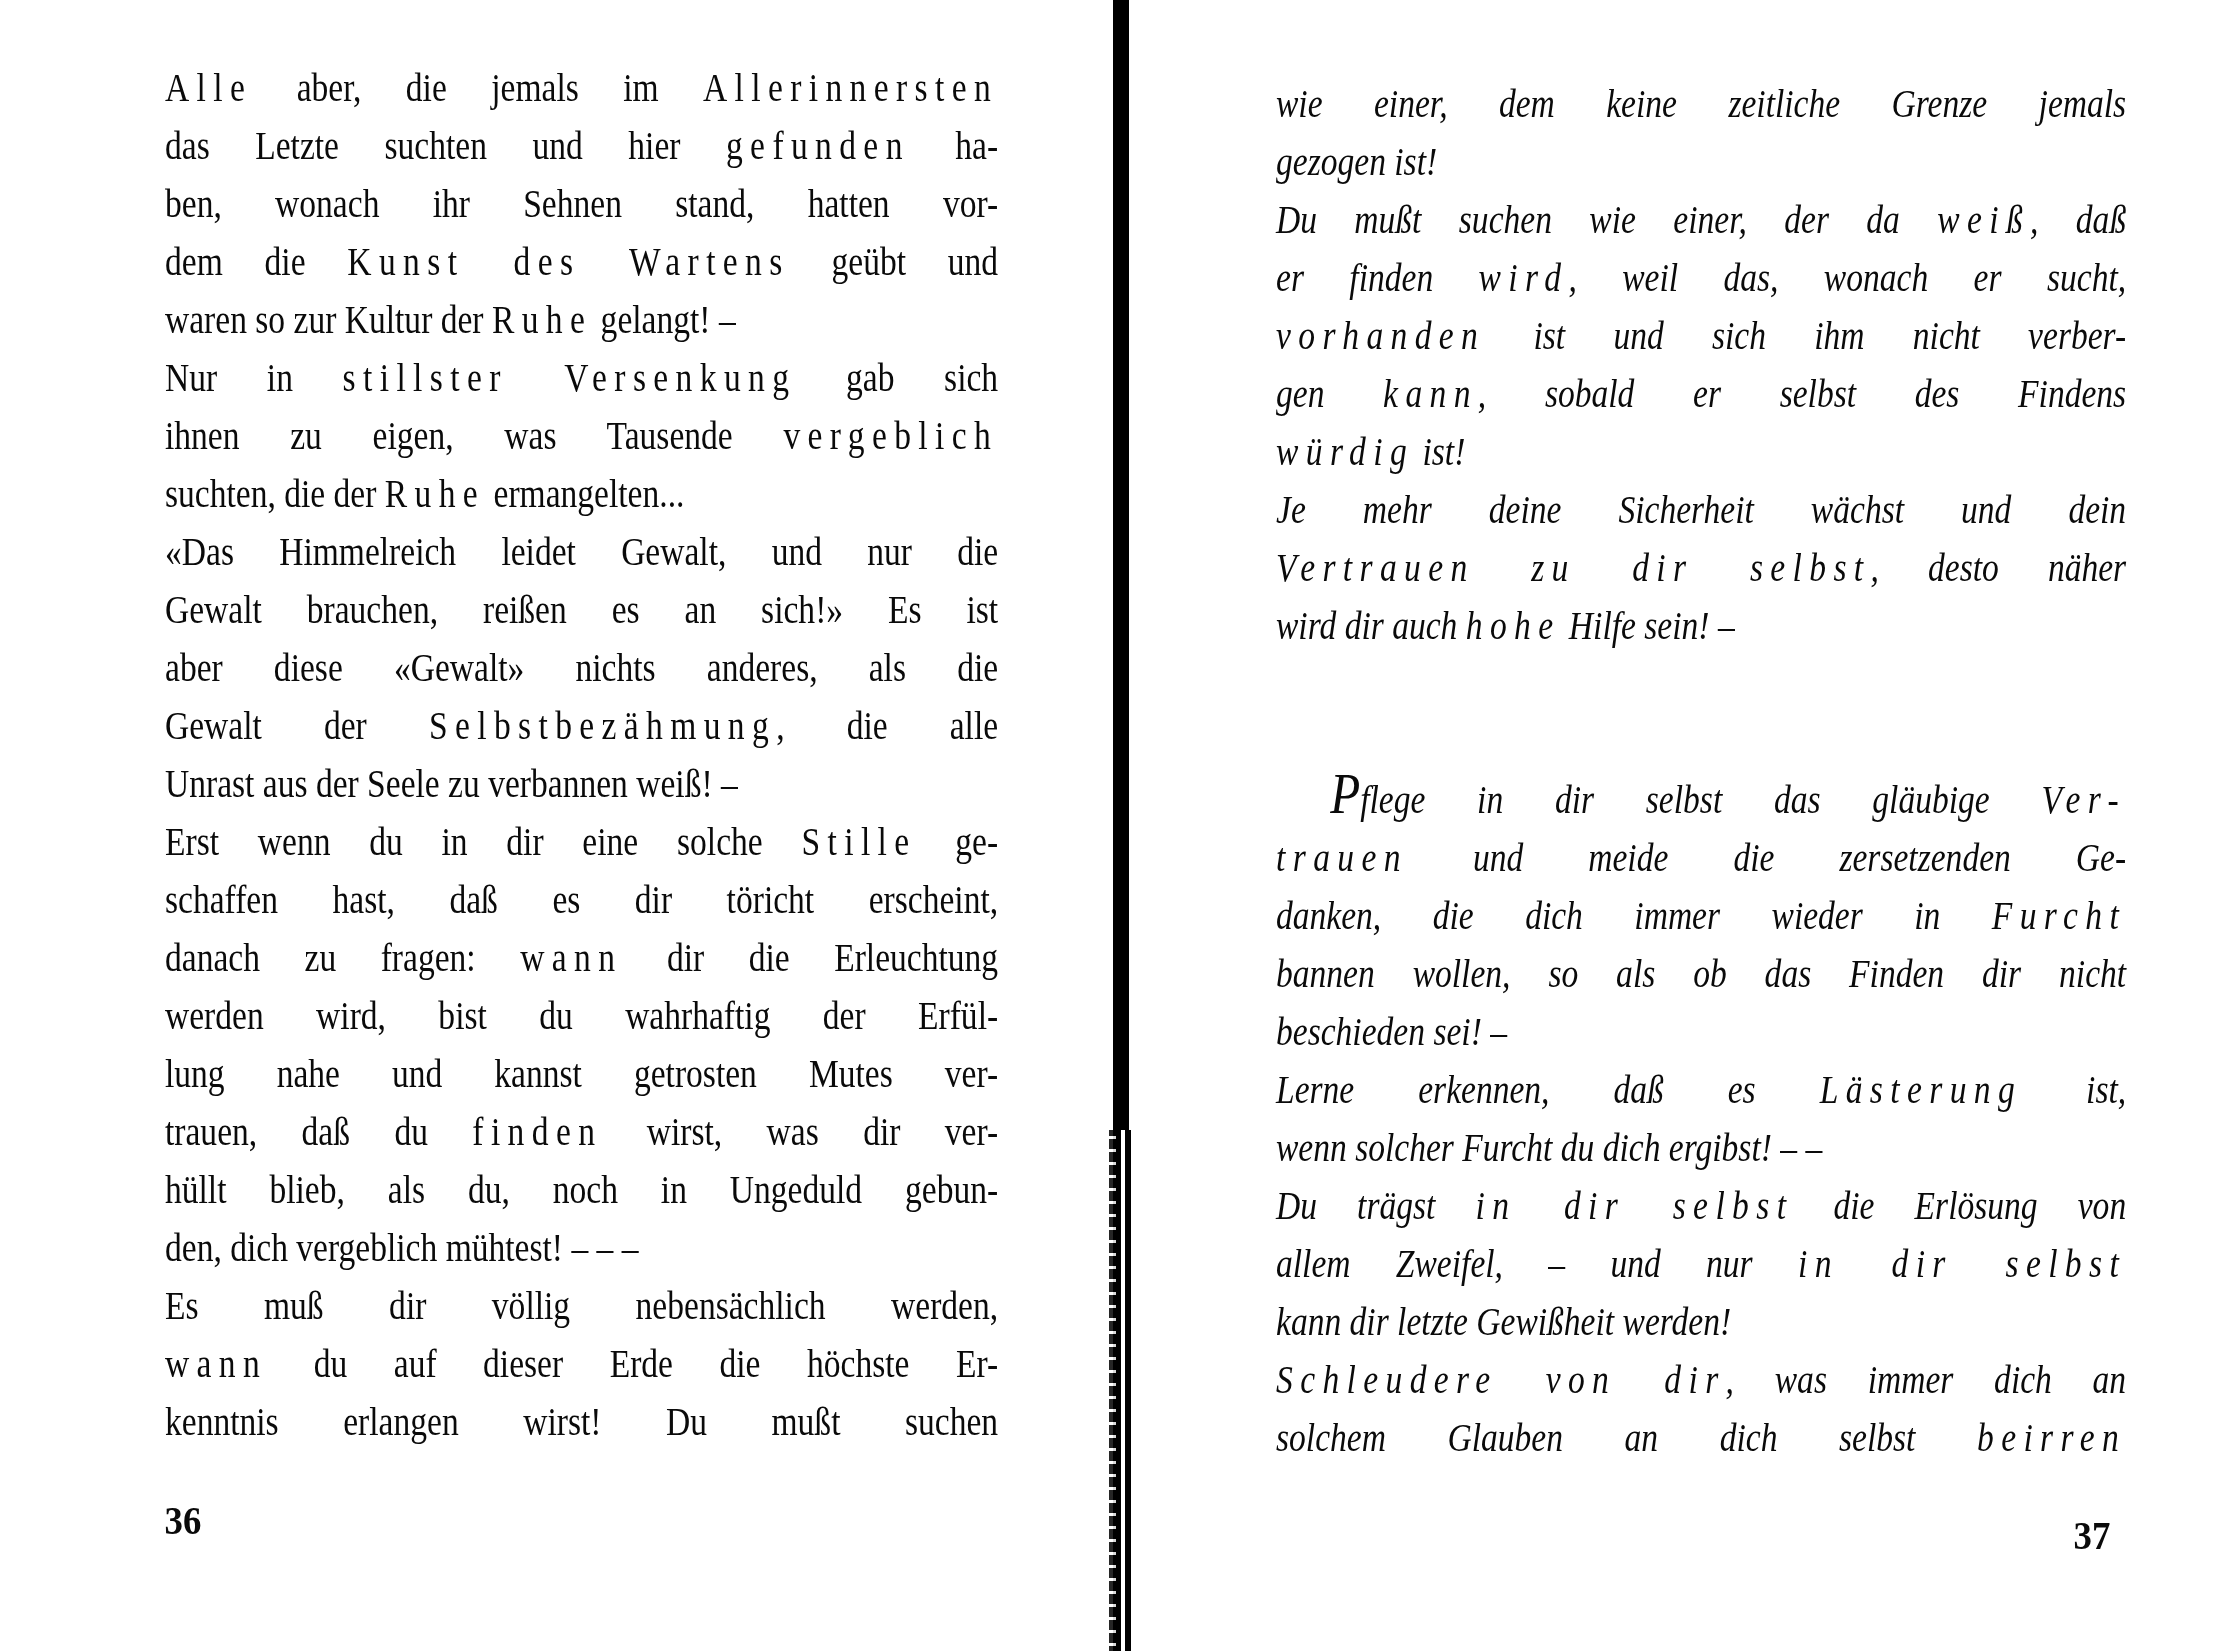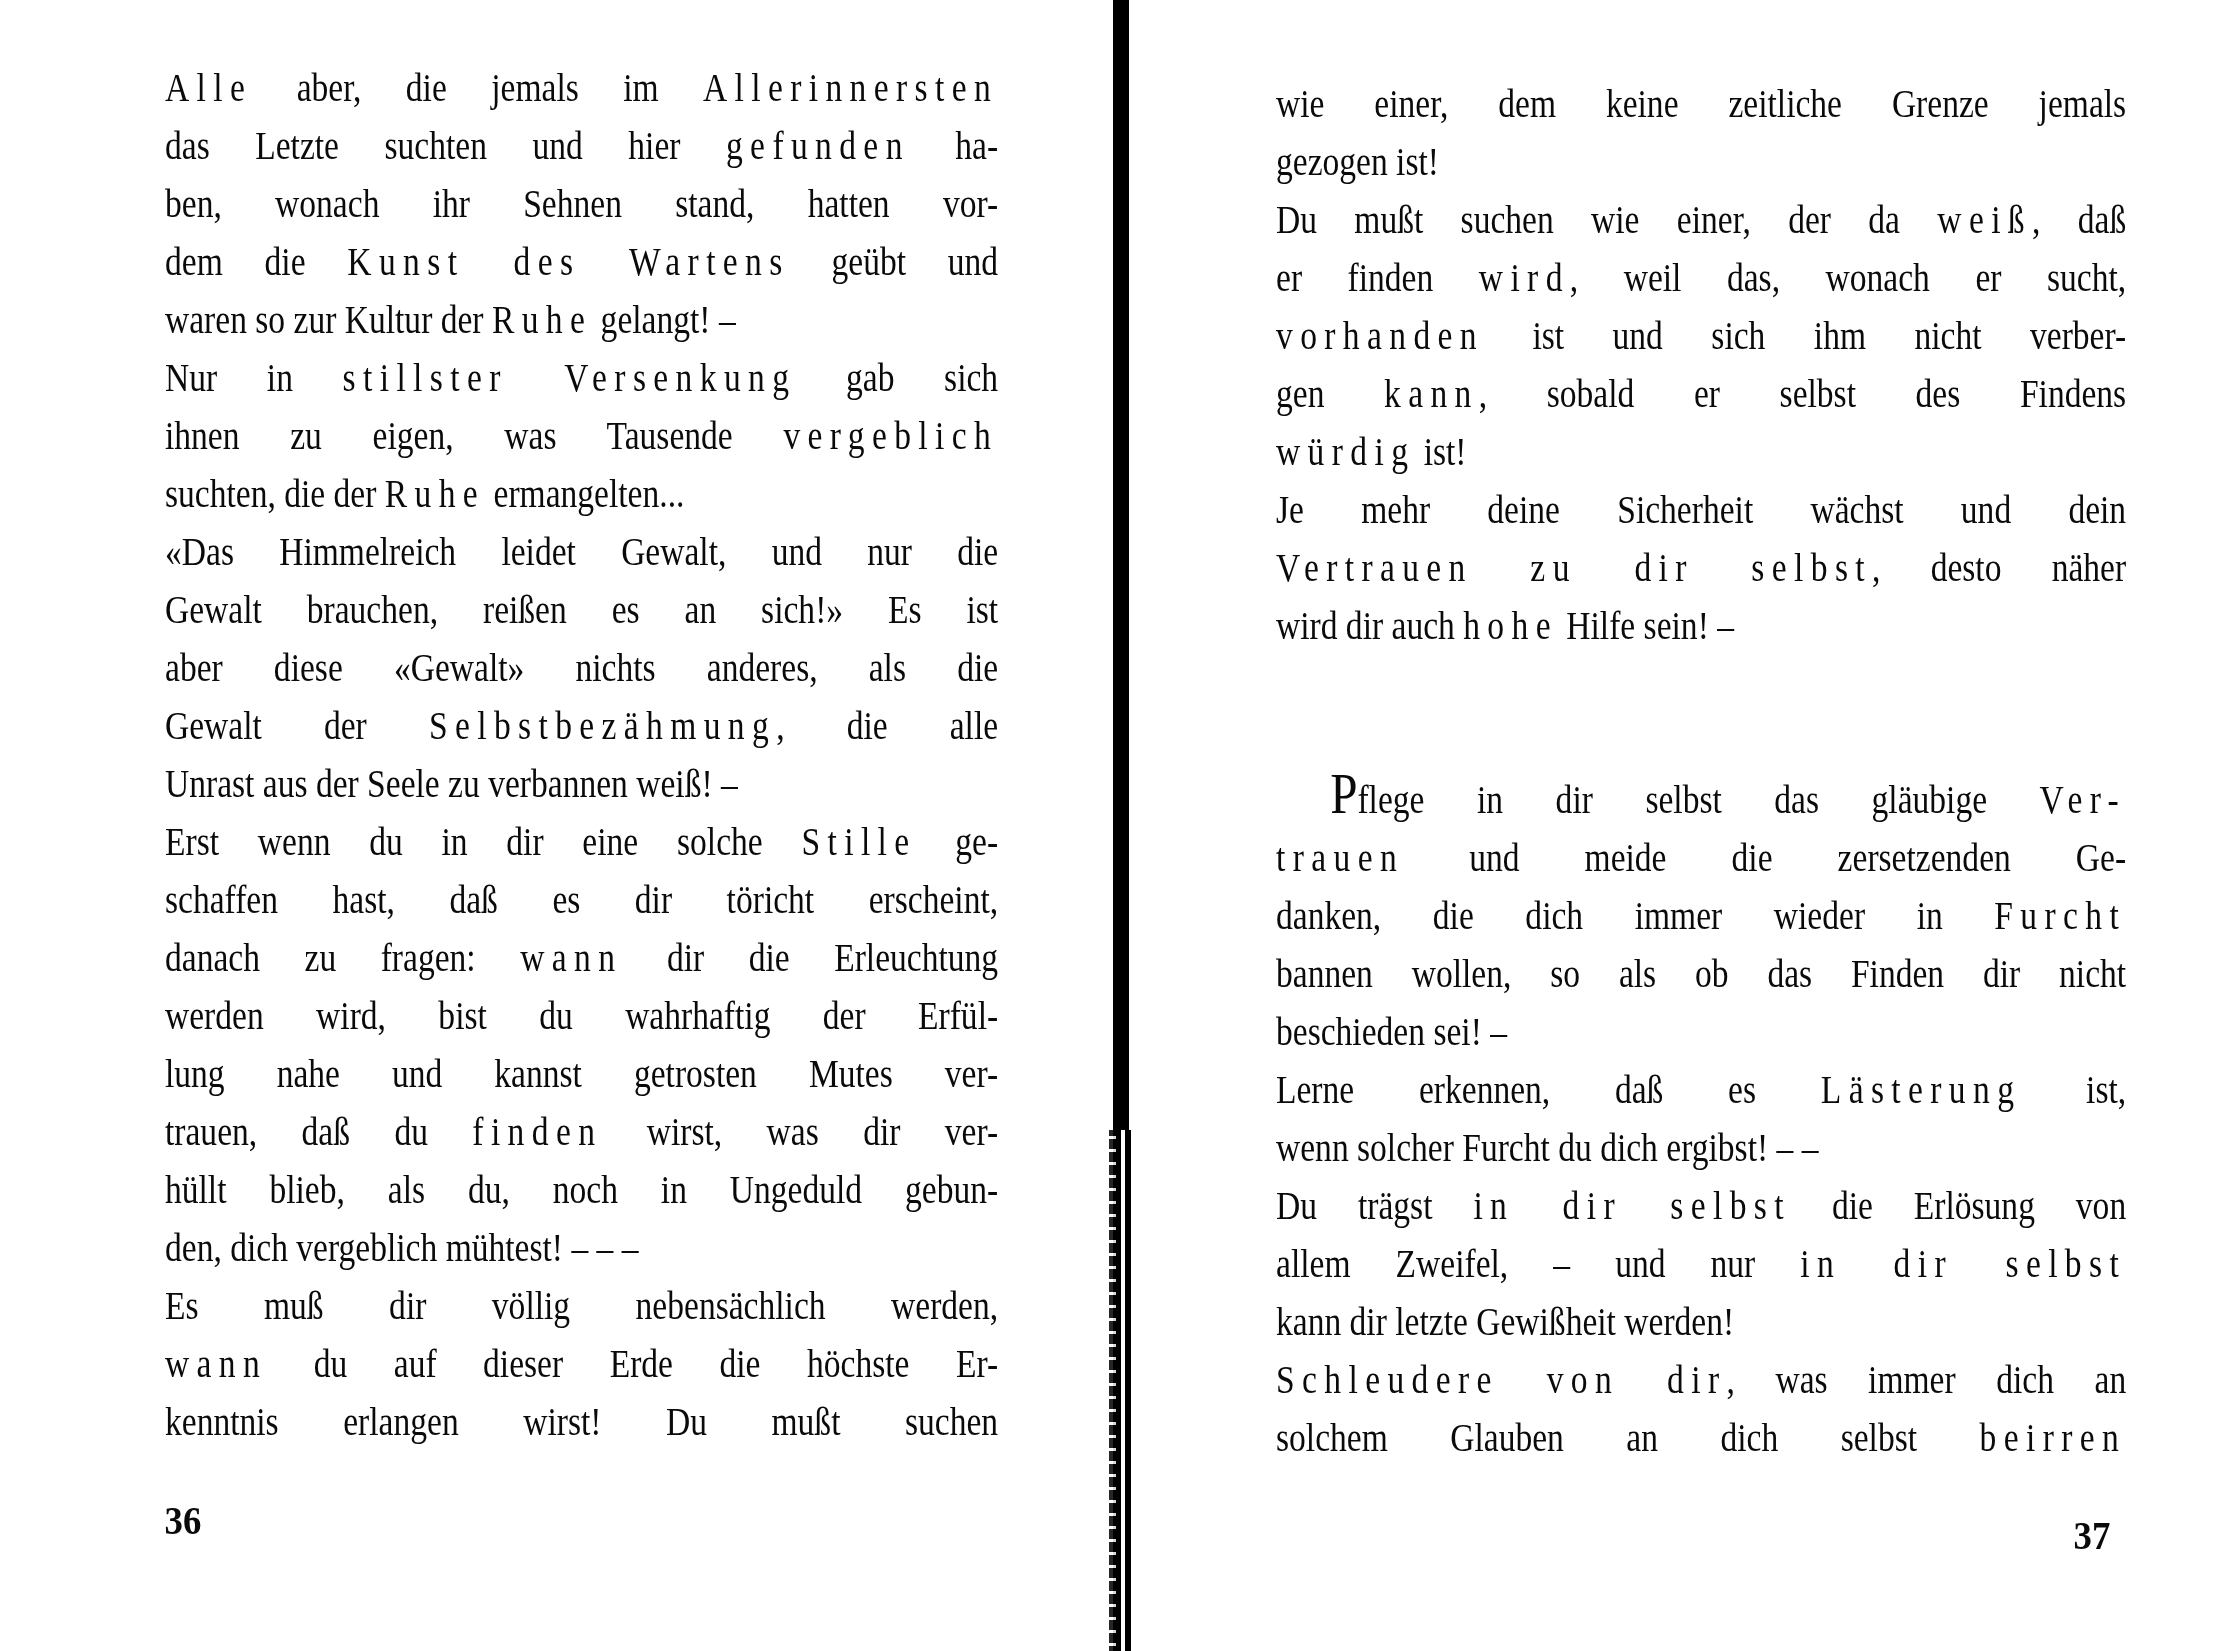--- a/index.html
+++ b/index.html
@@ -4,21 +4,21 @@
 <style>
   html, body { margin:0; padding:0; background:#ffffff; }
   body { width:2216px; height:1651px; position:relative; overflow:hidden;
          font-family:"Liberation Serif", "DejaVu Serif", serif; color:#0a0a0a; }
   .spread { position:absolute; inset:0; }
   .page { position:absolute; top:0; height:1594px; }
   .page-left { left:0; width:1112px; }
   .page-right { left:1130px; width:1086px; }
   .column { position:absolute; }
   .page-left .column { left:165px; top:59px; width:833px; }
-  .page-right .column { left:146px; top:75px; width:850px; }
+  .page-right .column { left:146px; top:75px; width:850px;font-style:italic; }
   .line { height:58px; line-height:58px; font-size:39px; white-space:nowrap;
           text-align:justify; text-align-last:justify; transform:scaleX(0.86);
           transform-origin:left center; width:116.3%; }
   .line.last { text-align-last:left; }
   .sp { letter-spacing:0.22em; }
   .gap2 { height:116px; }
   .dropcap { font-size:57px; line-height:0; vertical-align:baseline; }
   .indent { padding-left:63px; box-sizing:border-box; }
   .pagenum { position:absolute; font-size:40px; font-weight:bold; transform:scaleX(0.92); }
   .page-left .pagenum { left:163px; top:1497px; }

